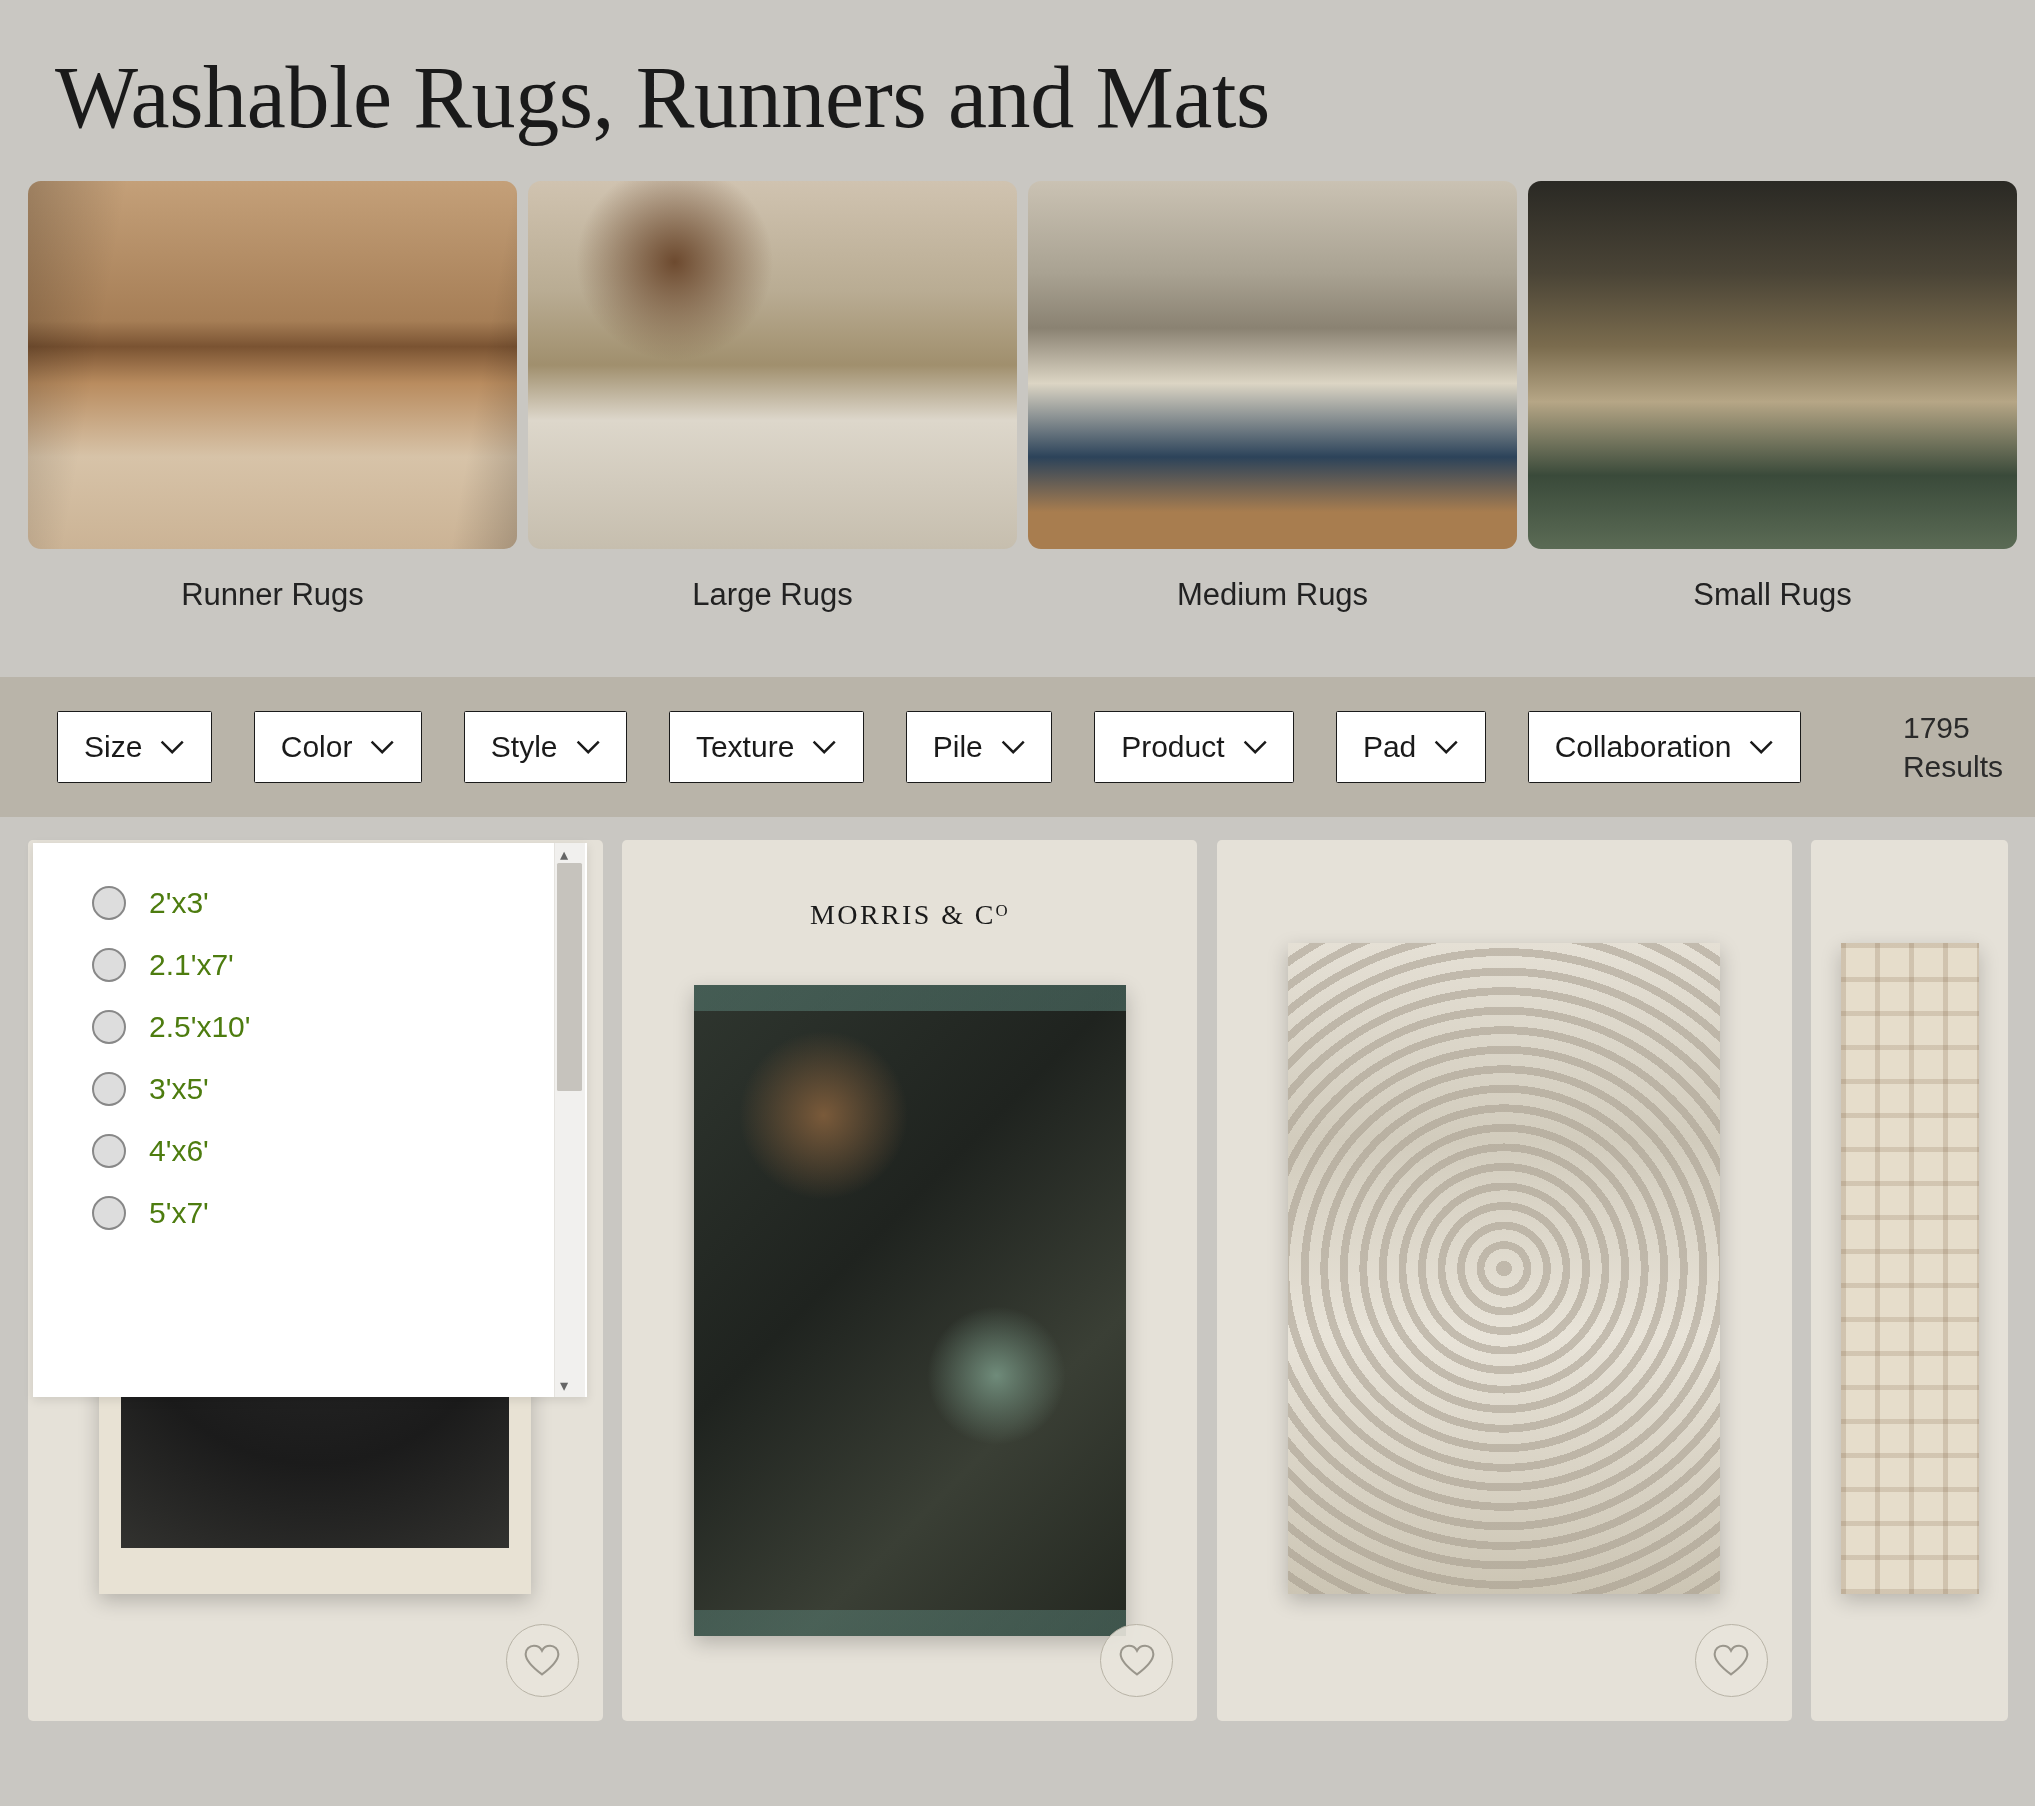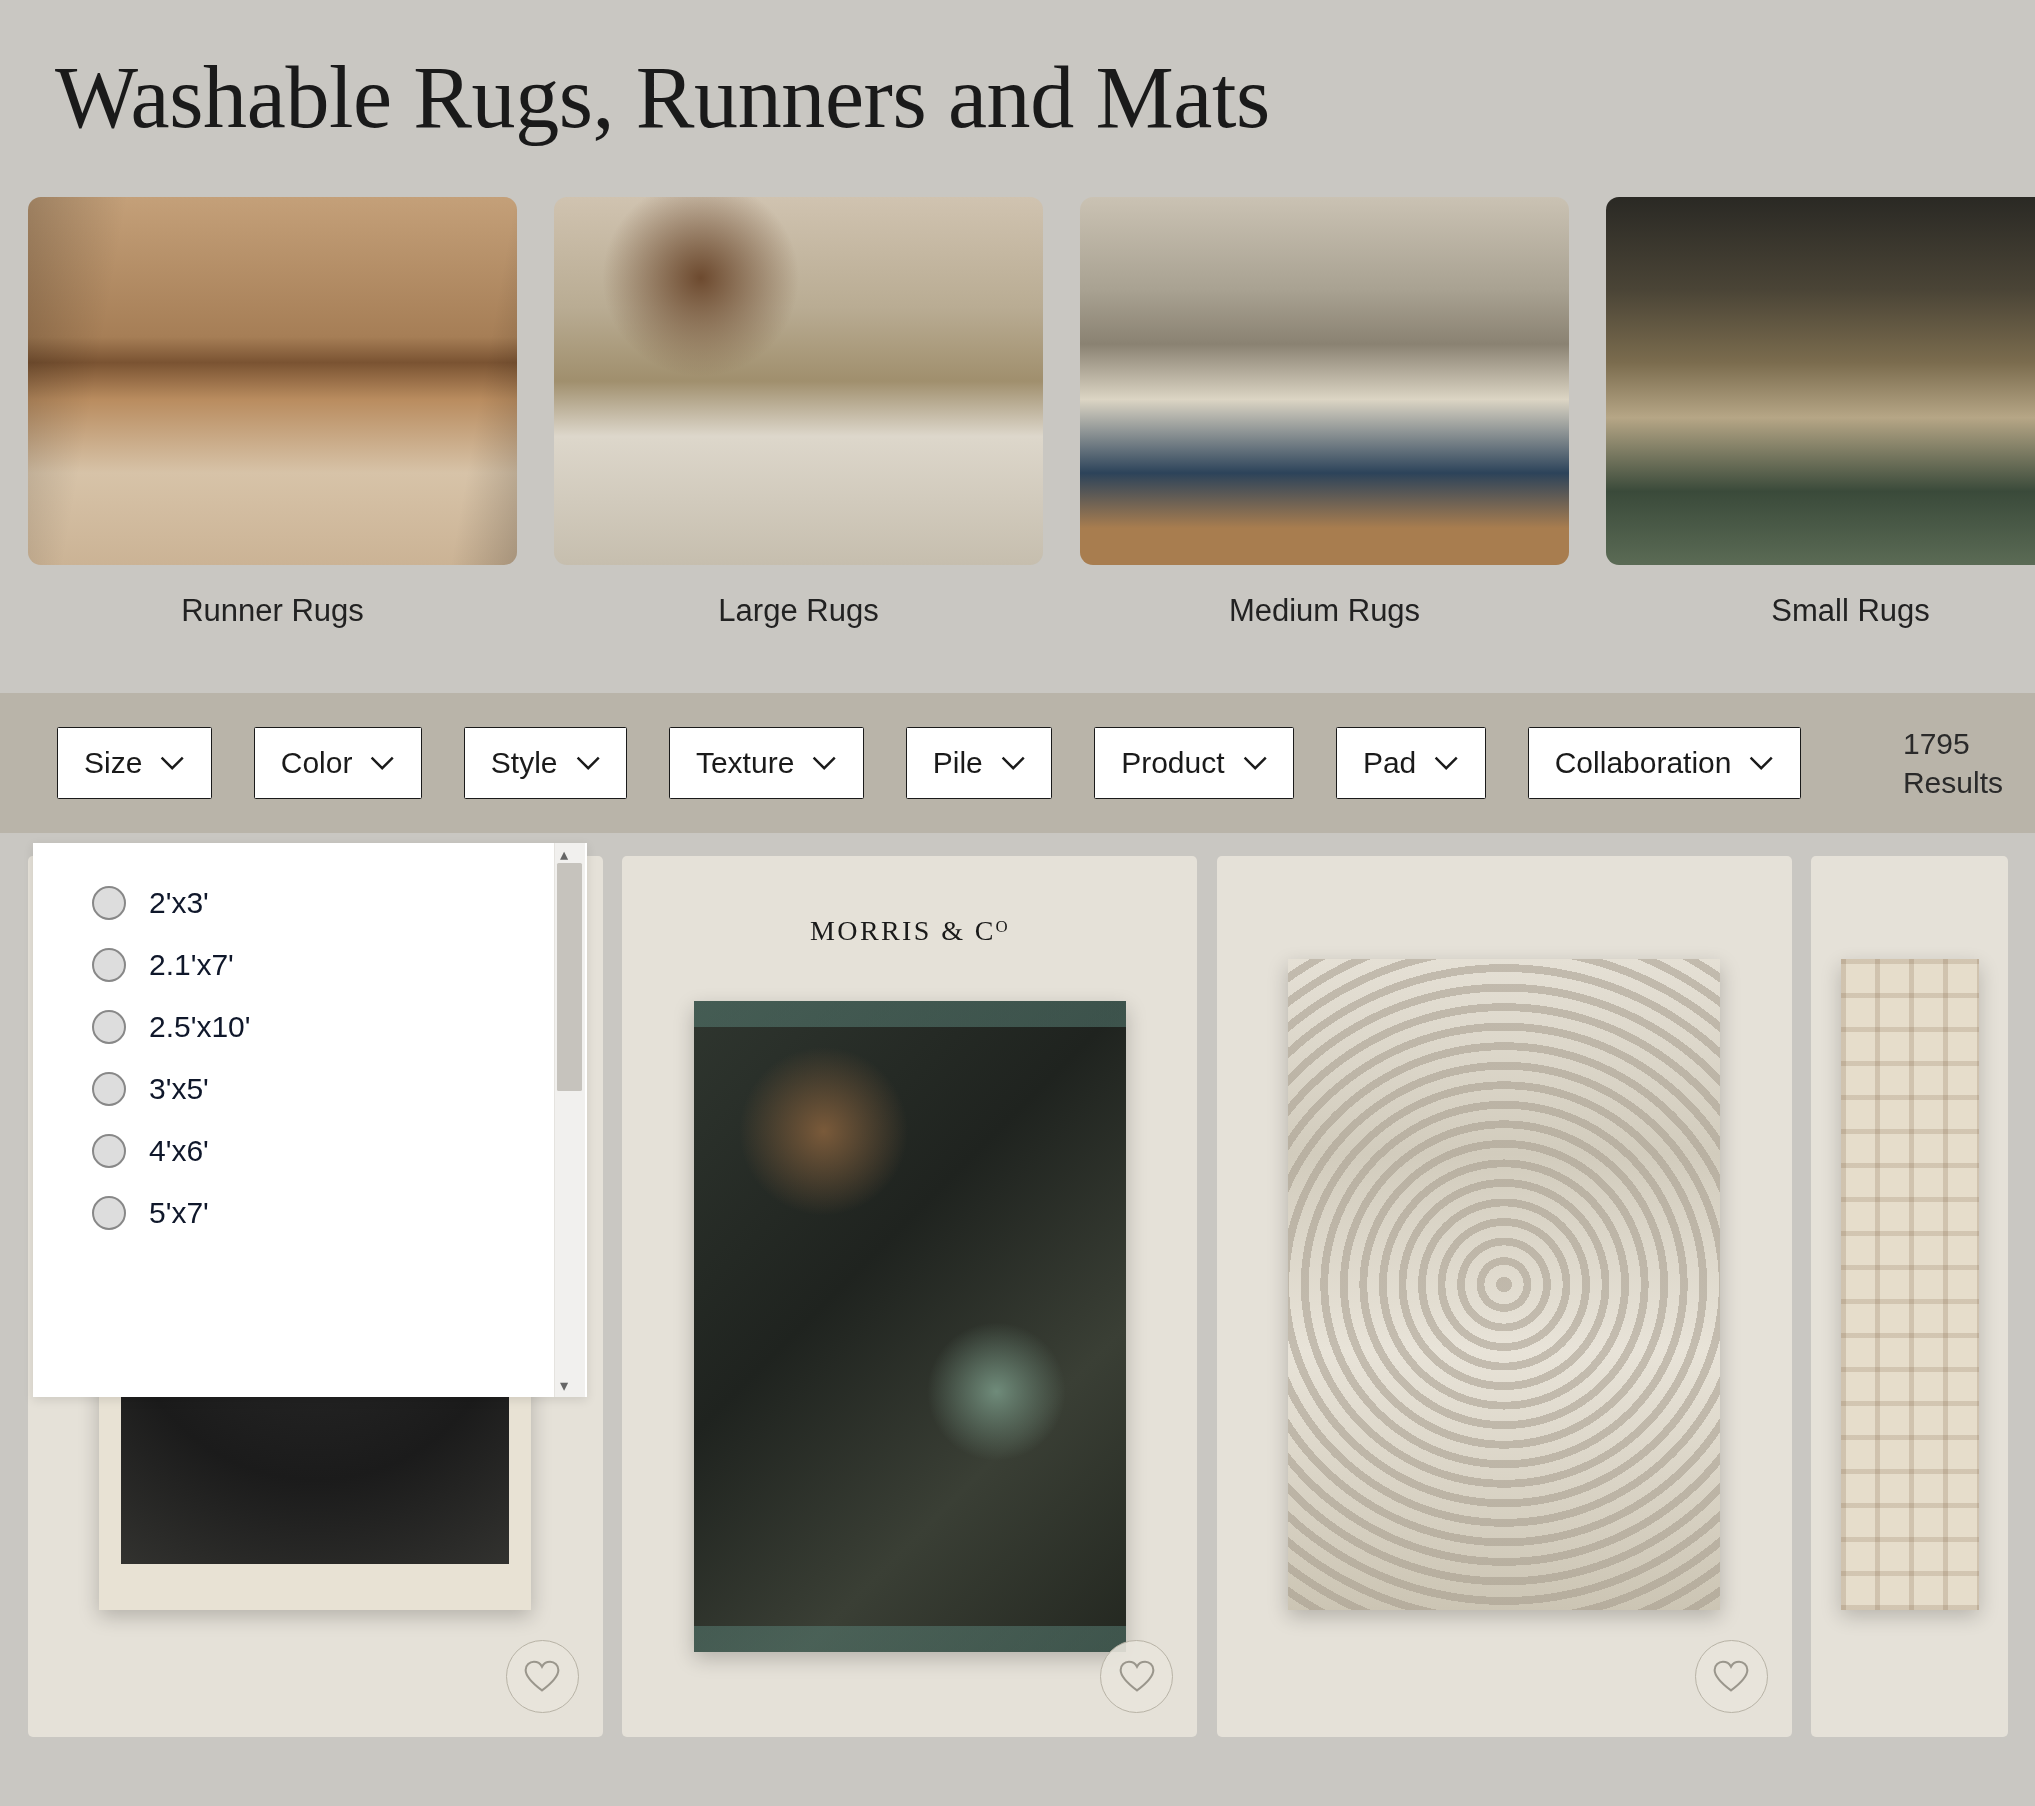--- a/index.html
+++ b/index.html
@@ -13,23 +13,23 @@
   .page-title {
     font-family: Georgia, "Times New Roman", serif;
     font-size: 88px;
     font-weight: 400;
     color: #1a1a1a;
     padding: 47px 12px 33px 55px;
     letter-spacing: -0.4px;
   }
   .category-row {
     display: flex;
-    gap: 37px;
+    gap: 11px;
     padding: 0 28px;
-    margin-top: 16px;
+    margin-top: 0;
   }
   .category-card { flex: 0 0 auto; width: 489px; text-align: center; cursor: pointer; }
   .category-image {
     width: 489px; height: 368px;
     border-radius: 13px;
     background-size: cover; background-position: center;
     position: relative; overflow: hidden;
   }
   .category-label {
     font-size: 31px;
@@ -116,21 +116,21 @@
     padding: 14px 0;
     cursor: pointer;
   }
   .radio-circ {
     width: 34px; height: 34px;
     border-radius: 50%;
     border: 2px solid #888;
     background: #ddd;
     flex-shrink: 0;
   }
-  .size-label { font-size: 30px; color: #0f172a; }
+  .size-label { font-size: 30px; color: #4d7c0f; }
   .dropdown-scroll {
     width: 31px;
     background: #f1f0ee;
     border-left: 0.8px solid #e5e3df;
     position: relative;
   }
   .scroll-thumb {
     position: absolute;
     top: 19.5px; left: 2.4px;
     width: 24.4px; height: 228px;

